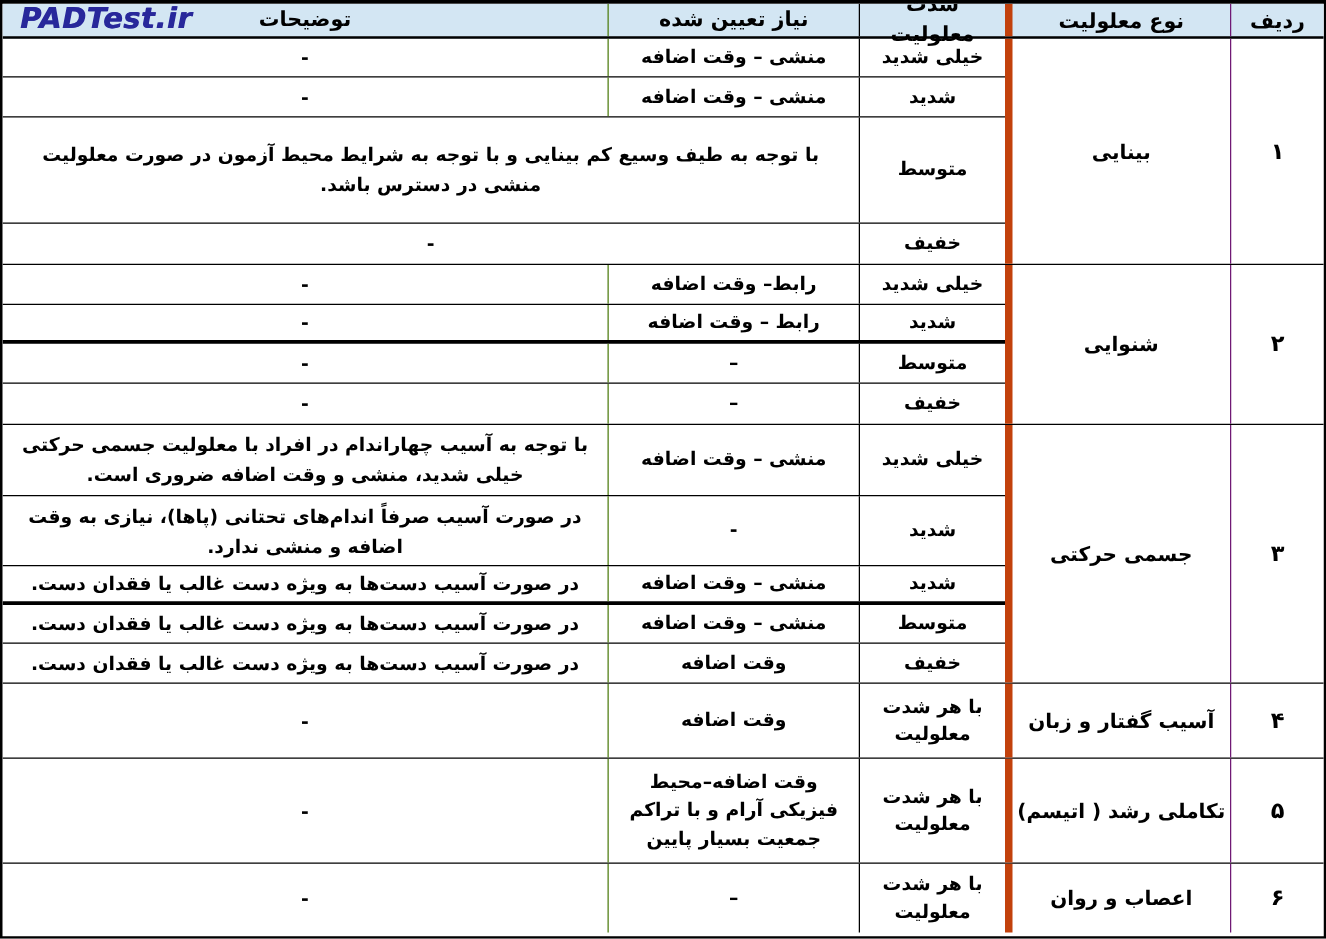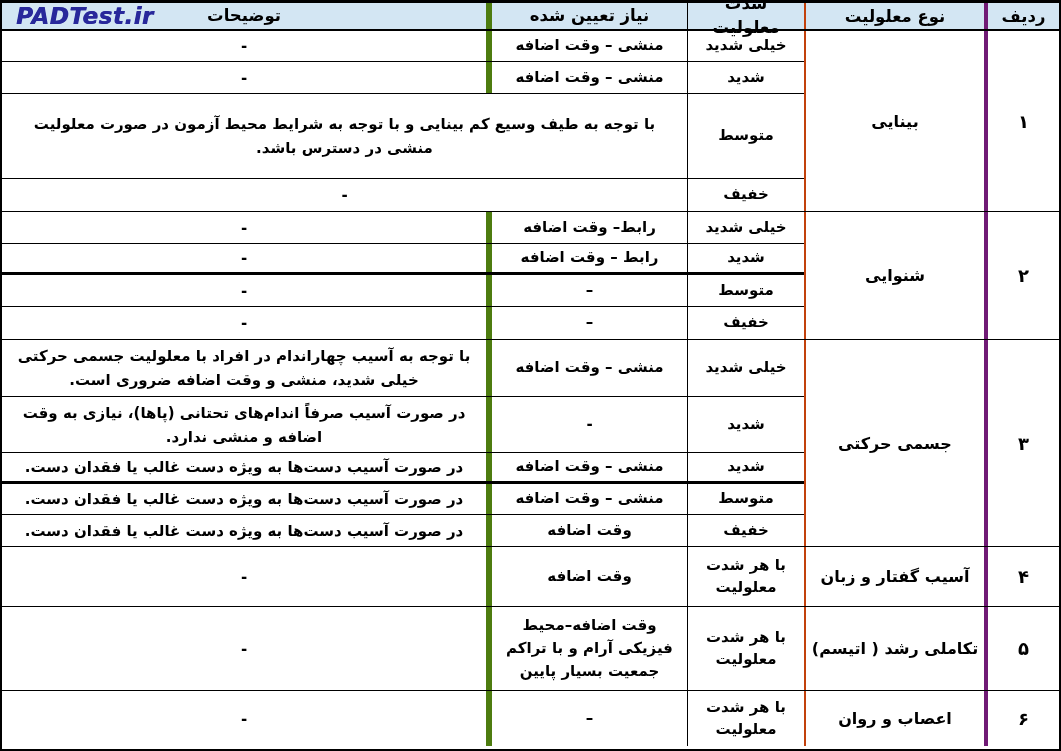--- a/index.html
+++ b/index.html
@@ -20,24 +20,24 @@
     flex-direction: column;
   }
   .cell {
     display: flex;
     align-items: center;
     justify-content: center;
     text-align: center;
     font-weight: bold;
     color: #000;
   }
-  .radif { width: 75px;  border-left: 4px solid #701a75; font-size: 18px; text-align: right; }
-  .type  { width: 180px; border-left: 2px solid #c2410c; font-size: 16px; }
+  .radif { width: 75px;  border-left: 1px solid #701a75; font-size: 18px; text-align: right; }
+  .type  { width: 180px; border-left: 6px solid #c2410c; font-size: 16px; }
   .sev   { width: 117px; border-left: 1px solid #000; font-size: 15px; line-height: 1.45; padding: 0 4px; text-align: center; }
-  .need  { width: 201px; border-left: 6px solid #4d7c0f; font-size: 15px; line-height: 1.55; padding: 0 6px; }
+  .need  { width: 201px; border-left: 1px solid #4d7c0f; font-size: 15px; line-height: 1.55; padding: 0 6px; }
   .notes { flex: 1; font-size: 15px; line-height: 1.6; padding: 0 10px; }
   .header-row {
     display: flex;
     height: 28px;
     flex: none;
     border-bottom: 2px solid #000;
     font-size: 16.5px;
   }
   .hcell { font-size: 16.5px; }
   .notes-h { position: relative; }

